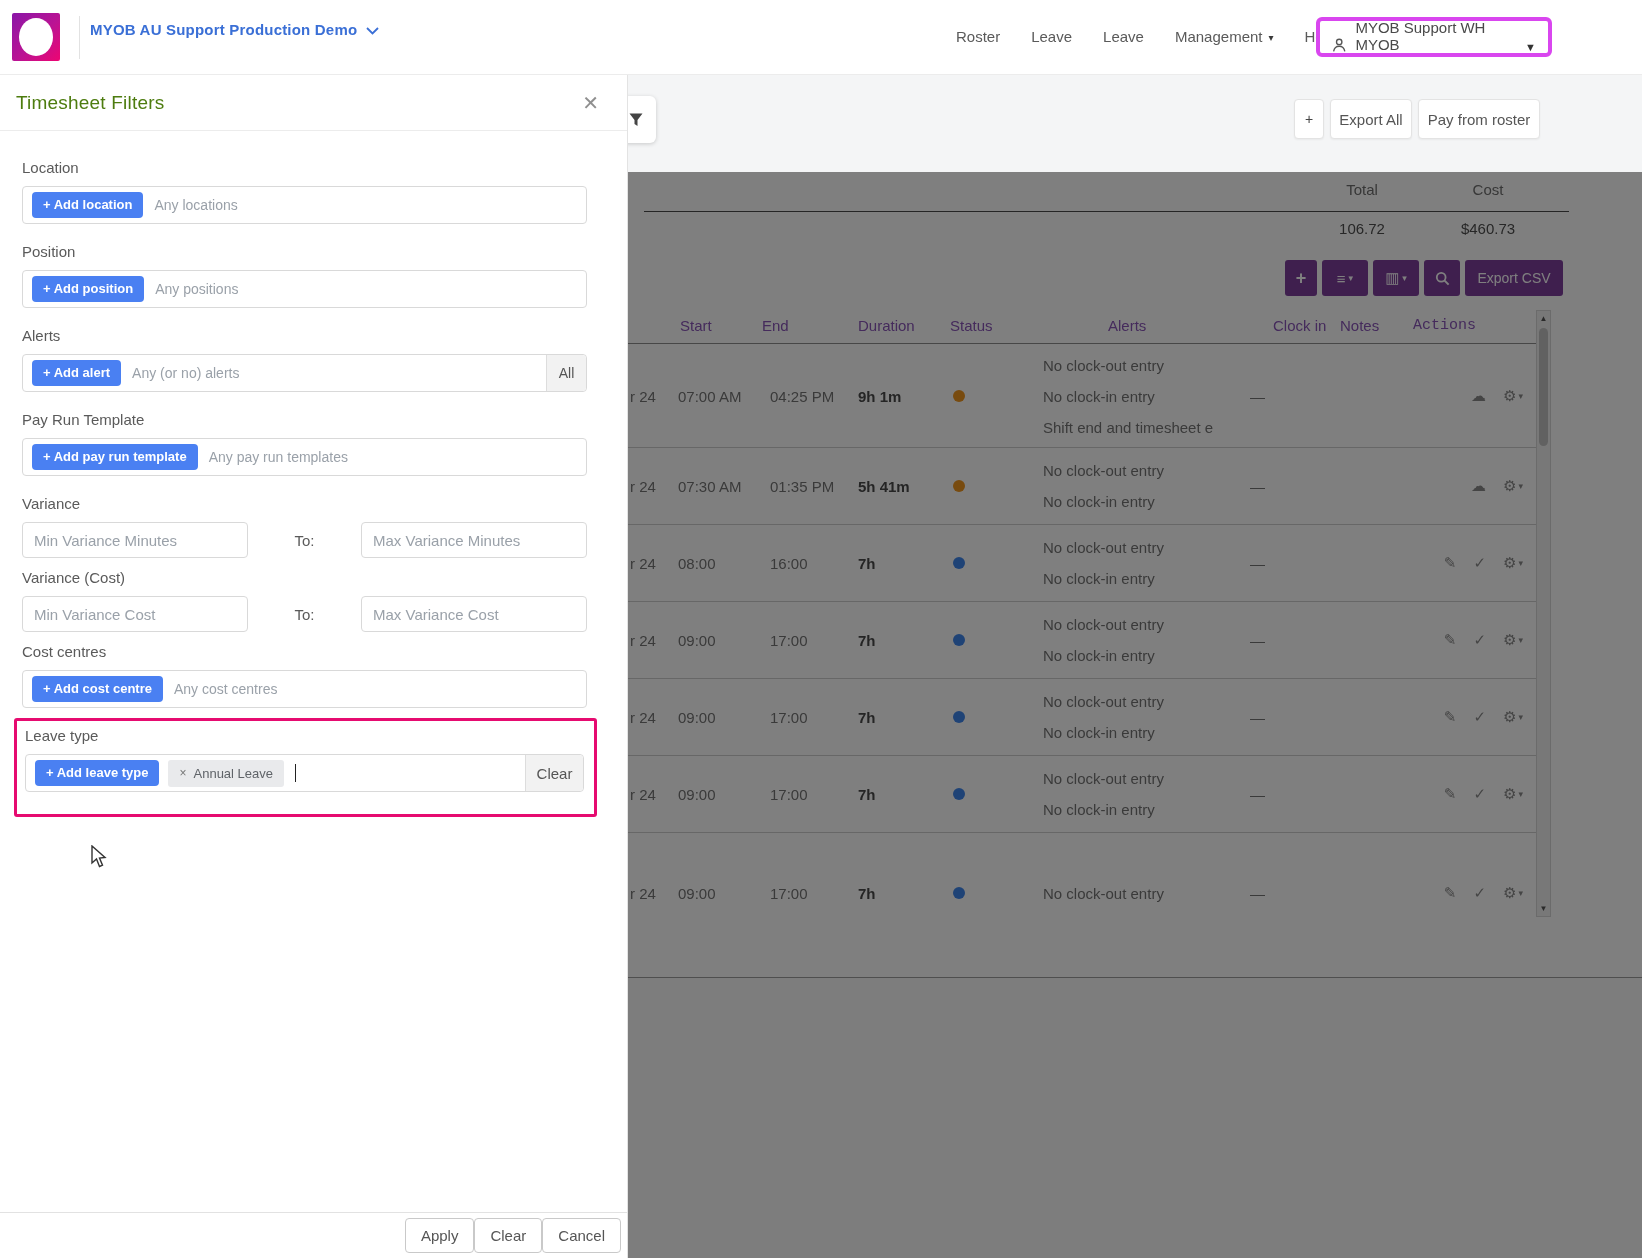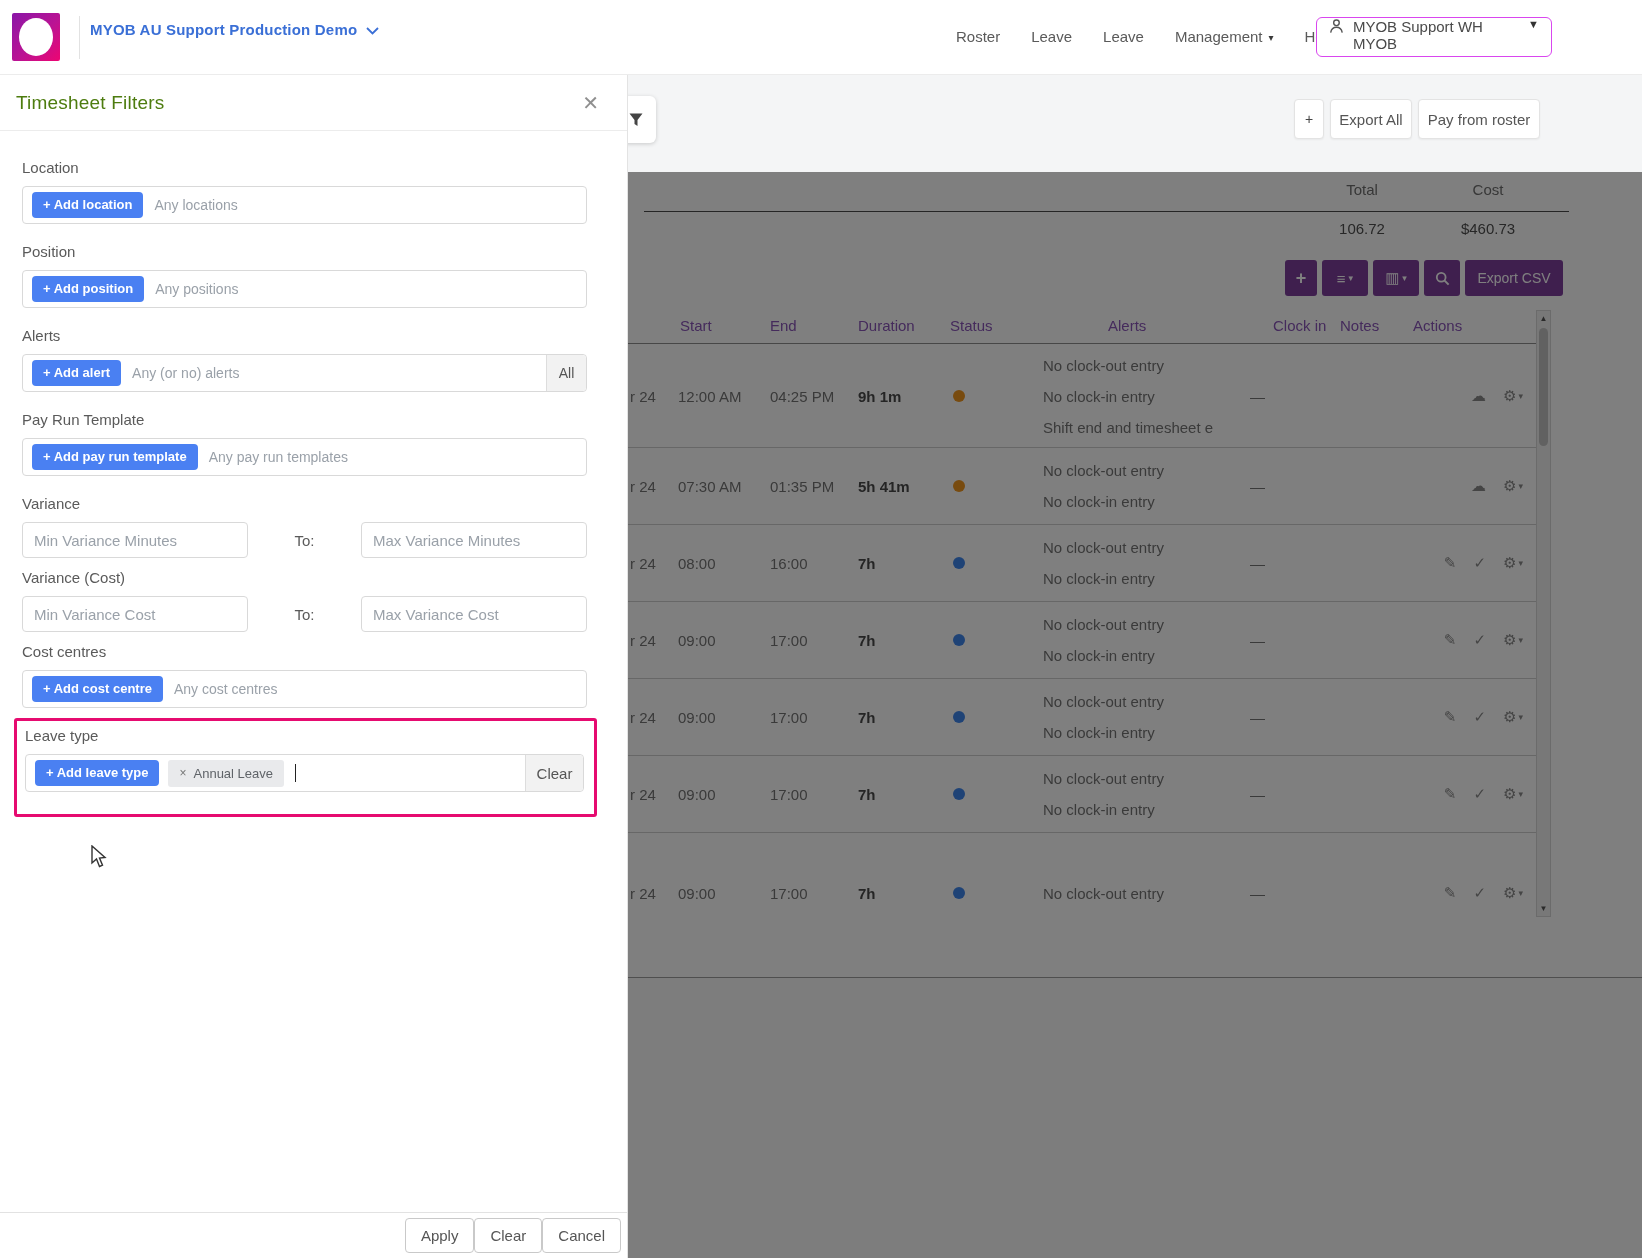--- a/index.html
+++ b/index.html
@@ -14,22 +14,22 @@
     background:linear-gradient(135deg,#8a16a8 0%,#bb1393 55%,#ed0572 100%);
     display:flex; align-items:center; justify-content:center; }
   .logo .hole { width:34px; height:38px; background:#fff; border-radius:50%; }
   .logo-div { position:absolute; left:79px; top:16px; width:1px; height:43px; background:#e2e2e2; }
   .orgname { position:absolute; left:90px; top:21px; font-size:15px; font-weight:700;
     color:var(--title-blue); letter-spacing:.2px; display:flex; align-items:center; gap:9px; }
   .orgname svg { margin-top:2px; }
   .nav { position:absolute; left:956px; top:28px; display:flex; gap:31px; font-size:15px; color:#5a5a5a; }
   .navitem { cursor:default; white-space:nowrap; }
   .navitem .caret { font-size:10px; color:#3a3a3a; margin-left:6px; vertical-align:1px; }
-  .userbox { position:absolute; right:90px; top:17px; width:236px; height:40px; border:1px solid #d946ef;
-    border-radius:6px; background:#fff; display:flex; align-items:flex-start; padding:0 12px; gap:9px;
+  .userbox { position:absolute; right:90px; top:17px; width:236px; height:40px; border:4px solid #d946ef;
+    border-radius:6px; background:#fff; display:flex; align-items:flex-end; padding:0 12px; gap:9px;
     font-size:15px; color:#4a4a4a; }
   .userbox .ucaret { margin-left:auto; font-size:11px; color:#333; }
 
   
   .subheader { position:absolute; top:75px; left:0; right:0; height:97px; background:#f4f5f6; z-index:1; }
   .filter-fab { position:absolute; left:616px; top:21px; width:40px; height:47px; background:#fff;
     border-radius:6px; box-shadow:0 1px 4px rgba(0,0,0,.18); display:flex; align-items:center;
     justify-content:center; }
   .pagebtn { position:absolute; top:24px; height:40px; background:#fff; border:1px solid #e3e3e3;
     border-radius:4px; box-shadow:0 1px 2px rgba(0,0,0,.05); color:#555; font-size:15px;
@@ -151,32 +151,32 @@
         <svg width="15" height="15" viewBox="0 0 15 15">
           <circle cx="6.2" cy="6.2" r="4.4" fill="none" stroke="#fff" stroke-width="1.8"></circle>
           <line x1="9.6" y1="9.6" x2="13.6" y2="13.6" stroke="#fff" stroke-width="2"></line>
         </svg>
       </div>
       <div class="tbtn tb-export">Export CSV</div>
     </div>
 
     <div class="thead" id="thead">
         <span class="thlabel" style="left: 52px;">Start</span>
-        <span class="thlabel" style="left: 142px;">End</span>
+        <span class="thlabel" style="left: 134px;">End</span>
         <span class="thlabel" style="left: 230px;">Duration</span>
         <span class="thlabel" style="left: 322px;">Status</span>
         <span class="thlabel" style="left: 480px;">Alerts</span>
         <span class="thlabel" style="left: 645px;">Clock in</span>
         <span class="thlabel" style="left: 712px;">Notes</span>
-        <span class="thlabel" style="left: 785px;">Actions</span>
+        <span class="thlabel" style="left: 785px; font-family: Liberation Mono, monospace;">Actions</span>
       </div>
     <div class="rows" id="rows">
         <div class="trow h103">
           <span class="cell c-date">r 24</span>
-          <span class="cell c-start">12:00 AM</span>
+          <span class="cell c-start">07:00 AM</span>
           <span class="cell c-end">04:25 PM</span>
           <span class="cell c-dur">9h 1m</span>
           <span class="dot" style="background: rgb(240, 150, 30);"></span>
           <div class="alerts">
             <div>No clock-out entry</div>
             <div>No clock-in entry</div>
             <div>Shift end and timesheet e</div>
           </div>
           <span class="cell c-dash">—</span>
           <div class="act">

